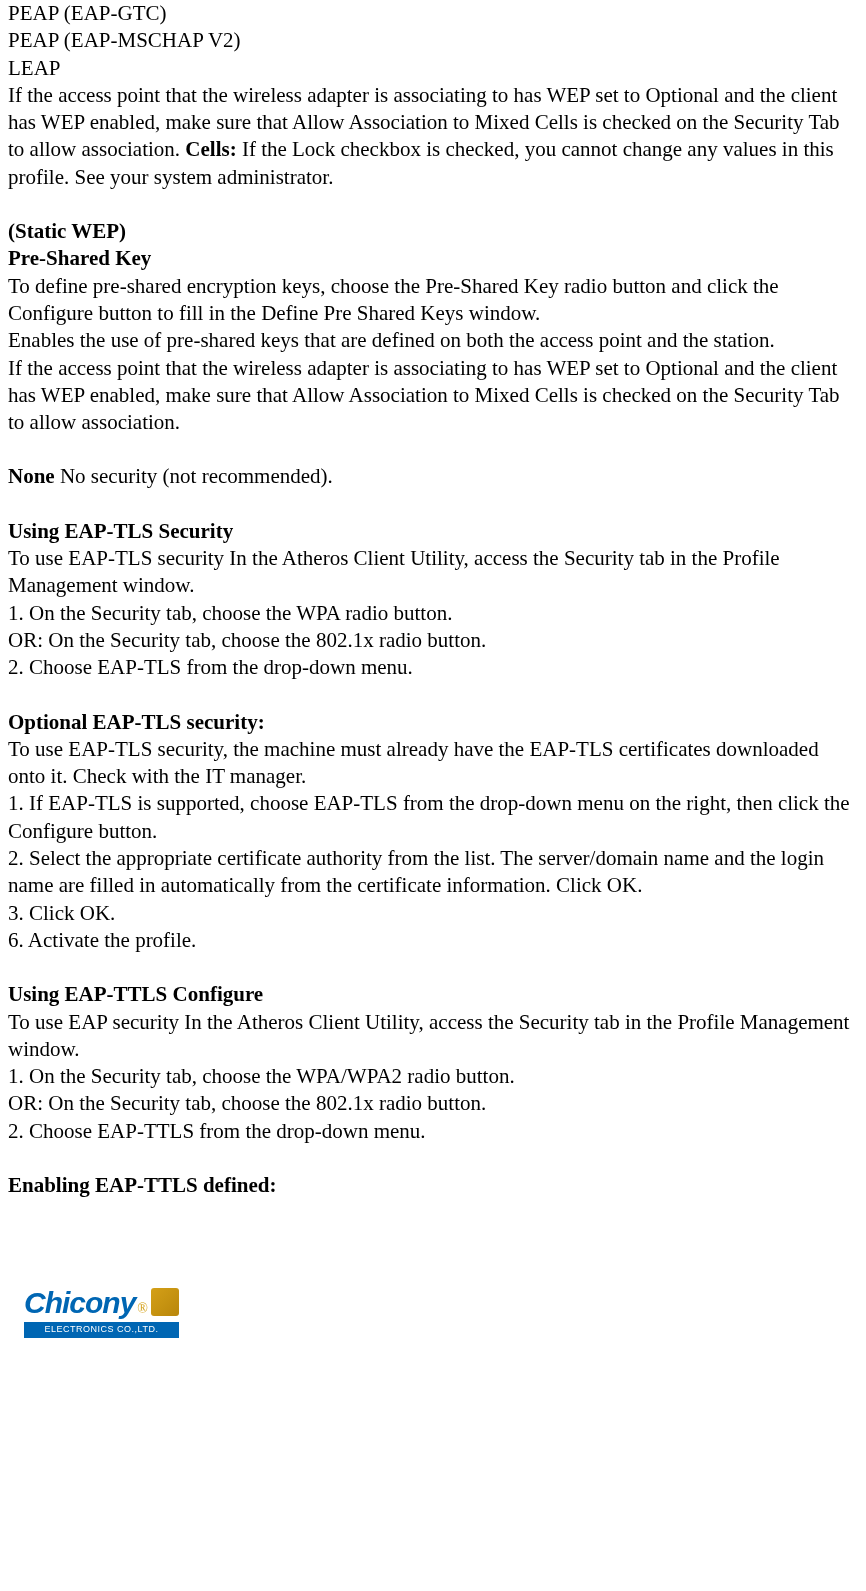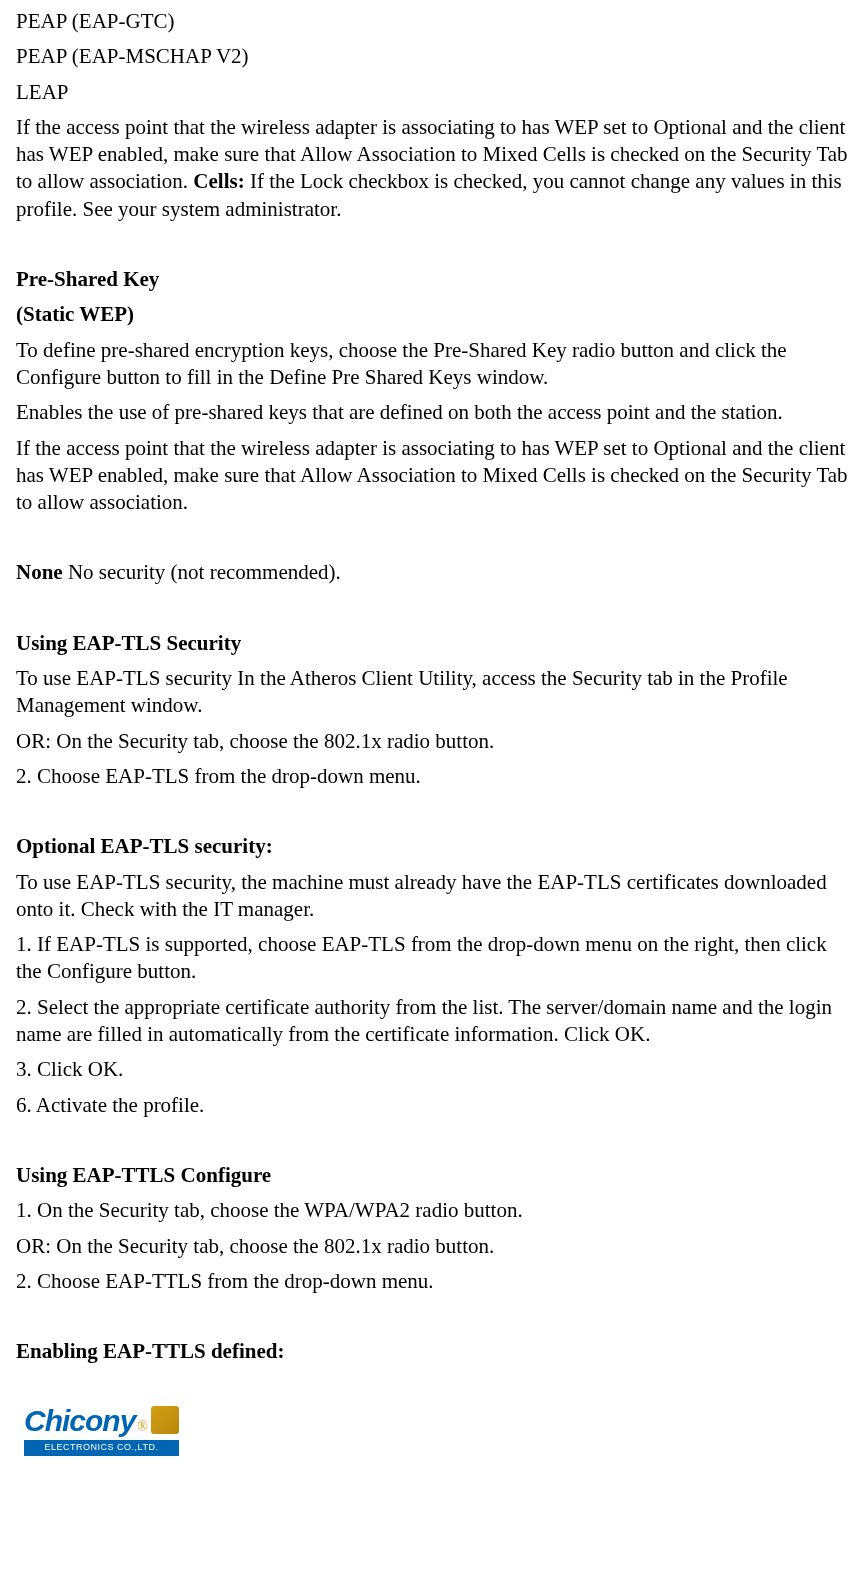--- a/index.html
+++ b/index.html
@@ -9,27 +9,27 @@
       margin: 0;
       padding: 0;
       width: 866px;
       background: white;
       color: black;
     }
     .content {
       padding: 0 8px;
     }
     p {
-      margin: 8px;
+      margin: 0;
     }
     .bold {
       font-weight: bold;
     }
     .logo-area {
-      margin-top: 36px;
+      margin-top: 84px;
       padding-left: 24px;
     }
     .logo {
       display: inline-block;
     }
     .logo-top {
       display: flex;
       align-items: baseline;
     }
     .logo-text {
@@ -76,51 +76,53 @@
 
   <p>PEAP (EAP-GTC)</p>
   <p>PEAP (EAP-MSCHAP V2)</p>
   <p>LEAP</p>
   <p>
     <span>If the access point that the wireless adapter is associating to has WEP set to Optional and the client has WEP enabled, make sure that Allow Association to Mixed Cells is checked on the Security Tab to allow association. </span><span class="bold">Cells:</span><span> If the Lock checkbox is checked, you cannot change any values in this profile. See your system administrator.</span>
   </p>
 
   <div class="spacer"></div>
 
+  <p class="bold">(Static WEP)</p>
   <p class="bold">Pre-Shared Key</p>
-  <p class="bold">(Static WEP)</p>
   <p>To define pre-shared encryption keys, choose the Pre-Shared Key radio button and click the Configure button to fill in the Define Pre Shared Keys window.</p>
   <p>Enables the use of pre-shared keys that are defined on both the access point and the station.</p>
   <p>If the access point that the wireless adapter is associating to has WEP set to Optional and the client has WEP enabled, make sure that Allow Association to Mixed Cells is checked on the Security Tab to allow association.</p>
 
   <div class="spacer"></div>
 
   <p>
     <span class="bold">None</span><span> No security (not recommended).</span>
   </p>
 
   <div class="spacer"></div>
 
   <p class="bold">Using EAP-TLS Security</p>
   <p>To use EAP-TLS security In the Atheros Client Utility, access the Security tab in the Profile Management window.</p>
+  <p>1. On the Security tab, choose the WPA radio button.</p>
   <p>OR: On the Security tab, choose the 802.1x radio button.</p>
   <p>2. Choose EAP-TLS from the drop-down menu.</p>
 
   <div class="spacer"></div>
 
   <p class="bold">Optional EAP-TLS security:</p>
   <p>To use EAP-TLS security, the machine must already have the EAP-TLS certificates downloaded onto it. Check with the IT manager.</p>
   <p>1. If EAP-TLS is supported, choose EAP-TLS from the drop-down menu on the right, then click the Configure button.</p>
   <p>2. Select the appropriate certificate authority from the list. The server/domain name and the login name are filled in automatically from the certificate information. Click OK.</p>
   <p>3. Click OK.</p>
   <p>6. Activate the profile.</p>
 
   <div class="spacer"></div>
 
   <p class="bold">Using EAP-TTLS Configure</p>
+  <p>To use EAP security In the Atheros Client Utility, access the Security tab in the Profile Management window.</p>
   <p>1. On the Security tab, choose the WPA/WPA2 radio button.</p>
   <p>OR: On the Security tab, choose the 802.1x radio button.</p>
   <p>2. Choose EAP-TTLS from the drop-down menu.</p>
 
   <div class="spacer"></div>
 
   <p class="bold">Enabling EAP-TTLS defined:</p>
 
 </div>
 

